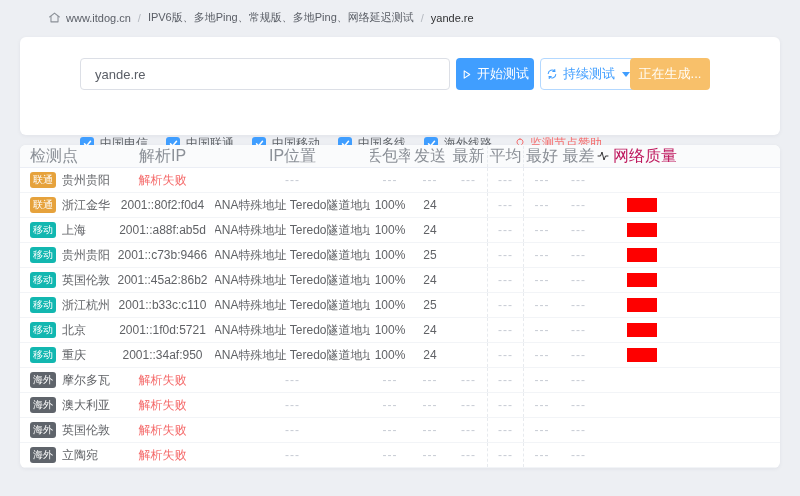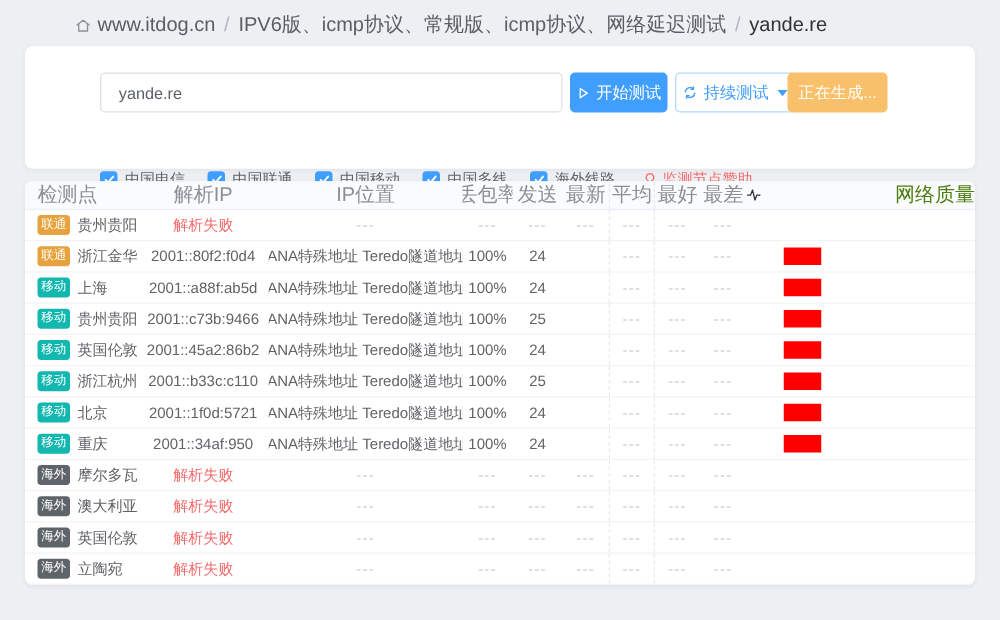--- a/index.html
+++ b/index.html
@@ -4,21 +4,21 @@
 <style>
   * { box-sizing: border-box; margin: 0; padding: 0; }
   html,body { width:800px; height:496px; overflow:hidden; }
   body {
     background: var(--page-bg, #edeff3);
     font-family: "Liberation Sans", "DejaVu Sans", sans-serif;
     position: relative;
     color:#606266;
   }
   
-  .breadcrumb { position:absolute; left:60px; top:10px; display:flex; align-items:center; font-size:16px; color:#5a5e66; white-space:nowrap; }
+  .breadcrumb { position:absolute; left:48px; top:10px; display:flex; align-items:center; font-size:11px; color:#5a5e66; white-space:nowrap; }
   .breadcrumb .sep { color:#b4b8bf; margin:0 7px; }
   .breadcrumb .home { display:inline-flex; margin-right:5px; }
   .breadcrumb .current { color:#303133; }
   
   .card { position:absolute; background:#fff; border-radius:6px; box-shadow:0 1px 4px rgba(30,40,60,.06); }
   .panel1 { left:20px; top:37px; width:760px; height:98px; }
   .host-input { position:absolute; left:60px; top:21px; width:370px; height:32px; border:1px solid #dcdfe6; border-radius:4px; padding:0 14px; font-size:13px; color:#5a5e66; font-family:inherit; outline:none; }
   .btn { position:absolute; top:21px; height:32px; border-radius:4px; font-size:13px; font-family:inherit; display:flex; align-items:center; justify-content:center; gap:5px; cursor:pointer; border:none; }
   .btn-start { left:436px; width:78px; background:var(--primary,#409eff); color:#fff; }
   .btn-cont { left:520px; width:96px; background:#fff; border:1px solid #b3d8ff; color:var(--primary,#409eff); }
@@ -36,21 +36,21 @@
   .c1 { width:90px;  justify-content:flex-start; padding-left:10px; }
   .c2 { width:105px; }
   .c3 { width:155px; }
   .c4 { width:40px; }
   .c5 { width:40px; }
   .c6 { width:37px; }
   .c7 { width:37px; border-left:1px dashed #e7eaee; border-right:1px dashed #e7eaee; }
   .c8 { width:36px; }
   .c9 { width:37px; }
   .c10 { flex:1; justify-content:flex-start; }
-  .th.c10 { justify-content:space-between; gap:4px; color:#4d7c0f; }
+  .th.c10 { justify-content:flex-start; gap:4px; color:#be185d; }
   .badge { display:inline-block; min-width:26px; text-align:center; font-size:10px; line-height:14px; color:#fff; border-radius:3px; padding:1px 3px; margin-right:6px; flex:none; }
   .badge.unicom   { background: var(--warning_badge,#e6a23c); }
   .badge.mobile   { background: var(--mobile_badge,#12b7b0); }
   .badge.overseas { background: var(--overseas_badge,#5f646b); }
   .failed  { color: var(--danger,#f56c6c); }
   .timeout { color: var(--danger,#f56c6c); margin-top: 46px; }
   .muted   { color:#c8ccd4; letter-spacing:1px; }
   .qbar { width:30px; height:14px; background:var(--quality_bar,#fe0000); margin-left:30px; display:none; }
   .qbar.show { display:block; }
   svg { display:block; }
@@ -60,21 +60,21 @@
 
 <div class="breadcrumb">
   <span class="home">
     <svg width="13" height="13" viewBox="0 0 24 24" fill="none" stroke="#8b9097" stroke-width="2" stroke-linecap="round" stroke-linejoin="round">
         <path d="M3 11 L12 4 L21 11"></path>
         <path d="M5.5 10 V20 H18.5 V10"></path>
       </svg>
   </span>
   <span>www.itdog.cn</span>
   <span class="sep">/</span>
-  <span>IPV6版、icmp协议、常规版、icmp协议、网络延迟测试</span>
+  <span>IPV6版、多地Ping、常规版、多地Ping、网络延迟测试</span>
   <span class="sep">/</span>
   <span class="current">yande.re</span>
 </div>
 
 <div class="card panel1">
   <input class="host-input" type="text" value="yande.re" style="">
   <button class="btn btn-start">
     <span>
         <svg width="11" height="11" viewBox="0 0 24 24" fill="none" stroke="#fff" stroke-width="2.4" stroke-linejoin="round">
           <path d="M7 4 L19 12 L7 20 Z"></path>

